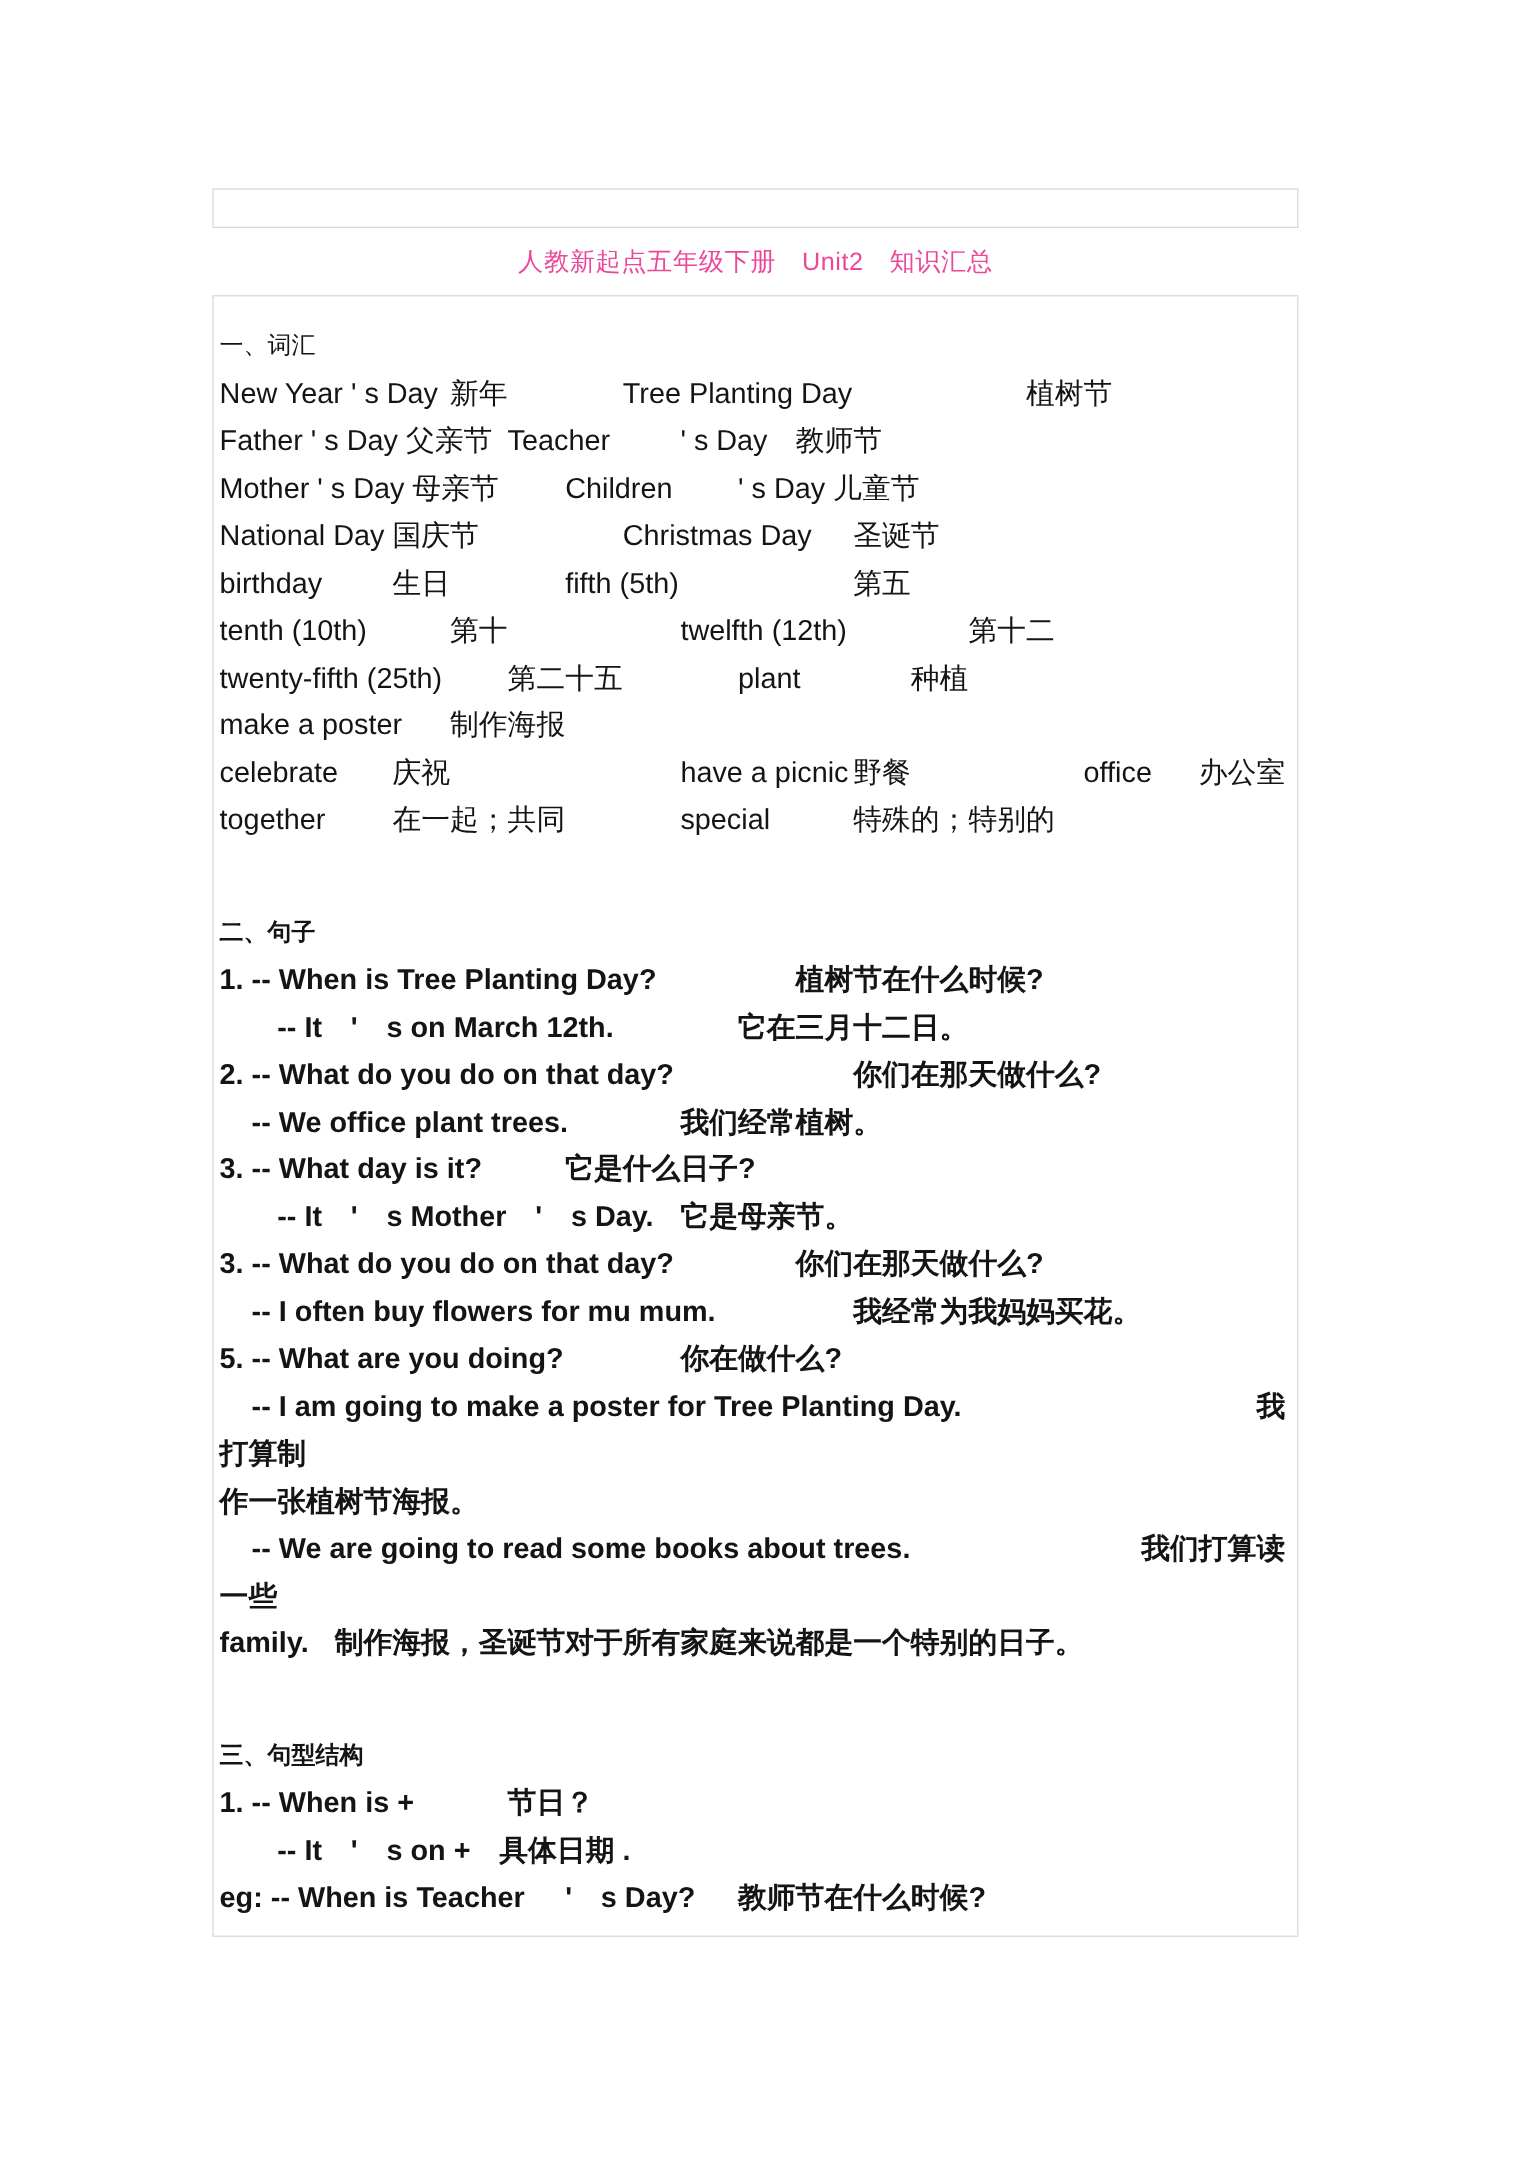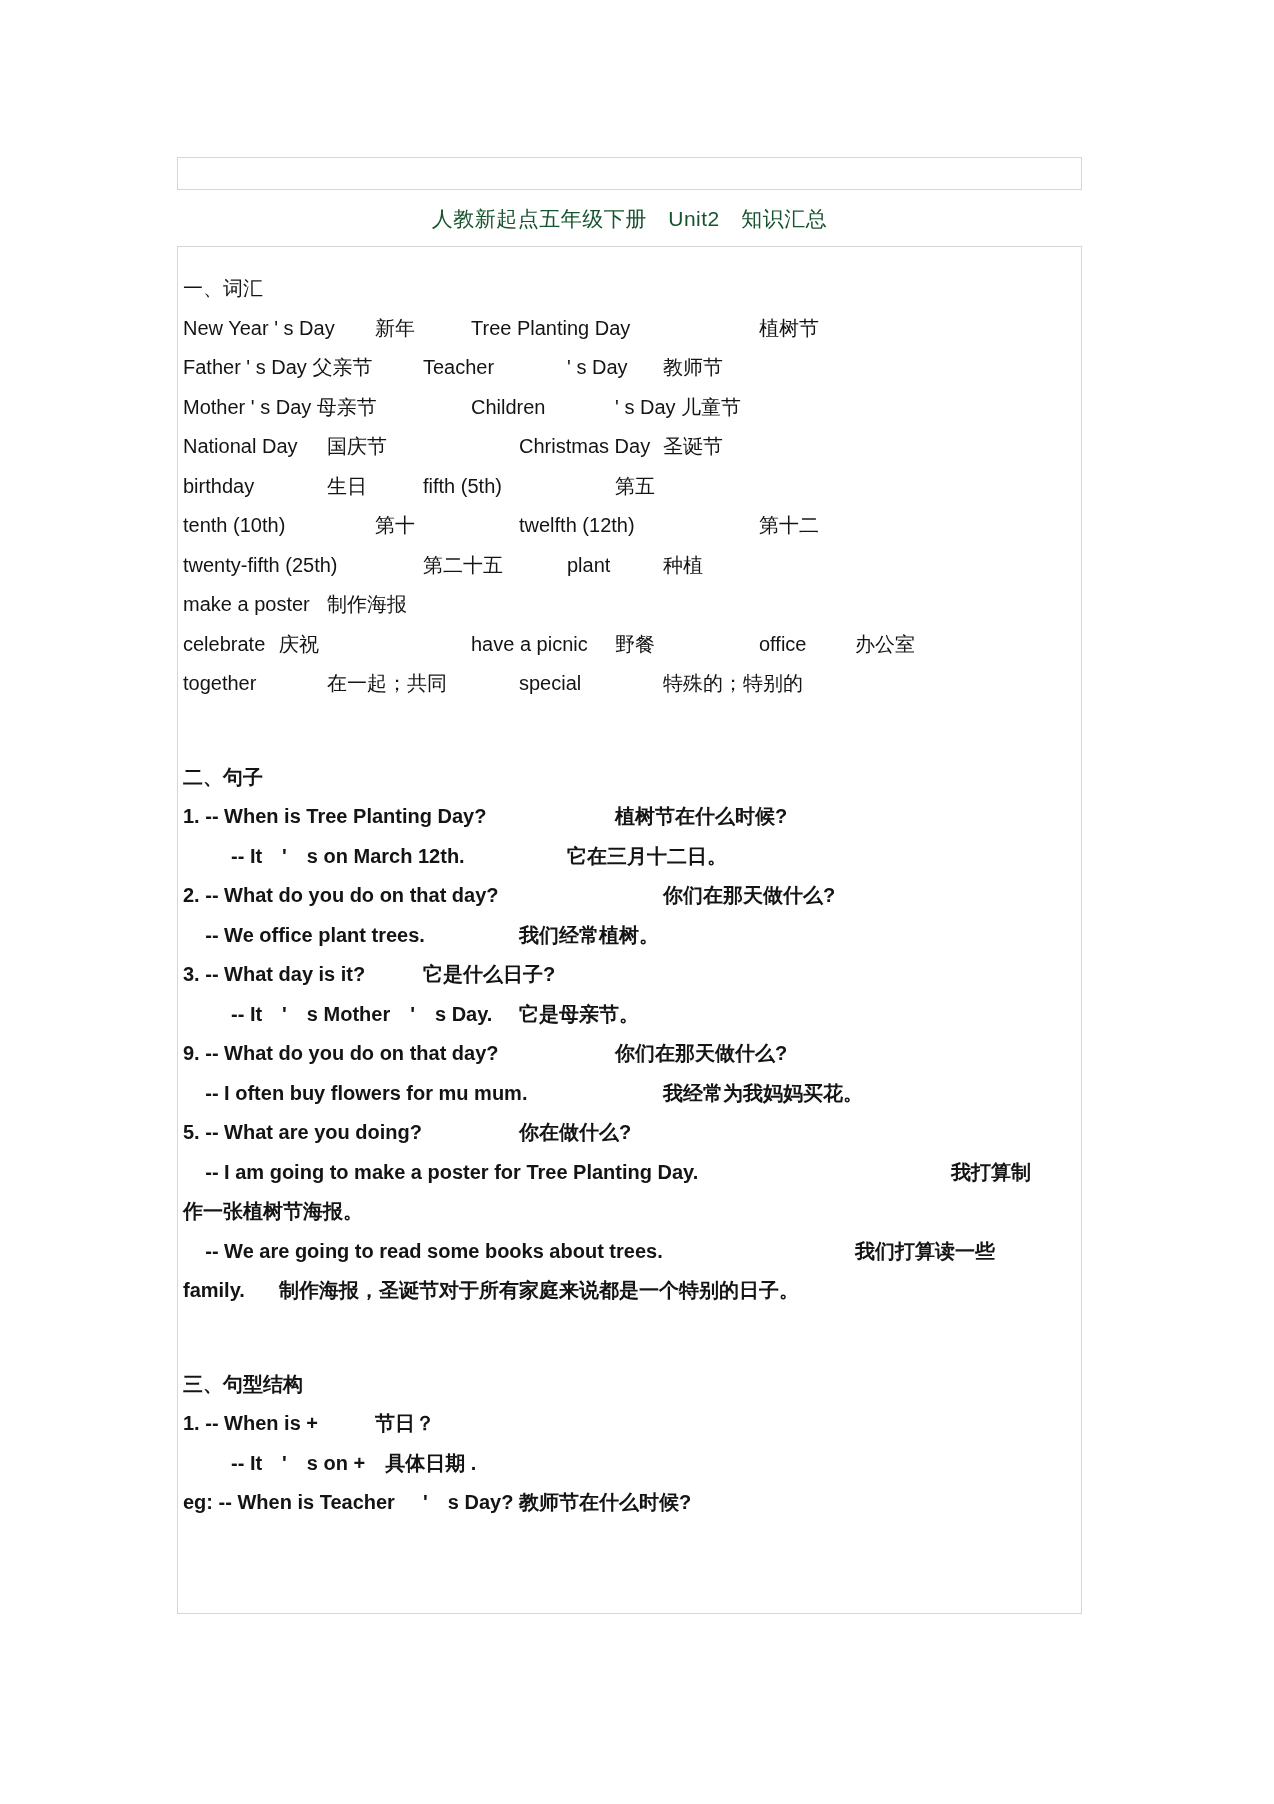--- a/index.html
+++ b/index.html
@@ -28,40 +28,40 @@
     position: absolute;
     left: 177px;
     top: 200px;
     width: 905px;
     height: 38px;
     line-height: 38px;
     text-align: center;
     font-size: 21px;
     letter-spacing: 0.5px;
     white-space: pre;
-    color: #14532d;
+    color: #ec4899;
   }
   .content-box {
     position: absolute;
     left: 177px;
     top: 246px;
     width: 905px;
     height: 1368px;
     border: 1px solid #d6d6d6;
     background: #ffffff;
     box-sizing: border-box;
     padding: 22px 2px 0 5px;
     overflow: hidden;
   }
   .doc-section + .doc-section {
     margin-top: 54px;
     font-weight: bold;
   }
   .doc-line {
-    font-size: 20px;
+    font-size: 24px;
     line-height: 39.5px;
     min-height: 39.5px;
     white-space: pre-wrap;
     tab-size: 48px;
     -moz-tab-size: 48px;
     word-break: break-word;
   }
   .section-heading {
     font-size: 20px;
     line-height: 39.5px;
@@ -96,21 +96,21 @@
 
   <section class="doc-section">
     <div class="section-heading">二、句子</div>
     <div>
         <div class="doc-line">1. -- When is Tree Planting Day?			植树节在什么时候?</div>
         <div class="doc-line">	-- It　'　s on March 12th.			它在三月十二日。</div>
         <div class="doc-line">2. -- What do you do on that day?				你们在那天做什么?</div>
         <div class="doc-line">    -- We office plant trees.		我们经常植树。</div>
         <div class="doc-line">3. -- What day is it?		它是什么日子?</div>
         <div class="doc-line">	-- It　'　s Mother　'　s Day.	它是母亲节。</div>
-        <div class="doc-line">9. -- What do you do on that day?			你们在那天做什么?</div>
+        <div class="doc-line">3. -- What do you do on that day?			你们在那天做什么?</div>
         <div class="doc-line">    -- I often buy flowers for mu mum.			我经常为我妈妈买花。</div>
         <div class="doc-line">5. -- What are you doing?		你在做什么?</div>
         <div class="doc-line">    -- I am going to make a poster for Tree Planting Day.						我打算制</div>
         <div class="doc-line">作一张植树节海报。</div>
         <div class="doc-line">    -- We are going to read some books about trees.				我们打算读一些</div>
         <div class="doc-line">family.	制作海报，圣诞节对于所有家庭来说都是一个特别的日子。</div>
       </div>
   </section>
 
   <section class="doc-section">

